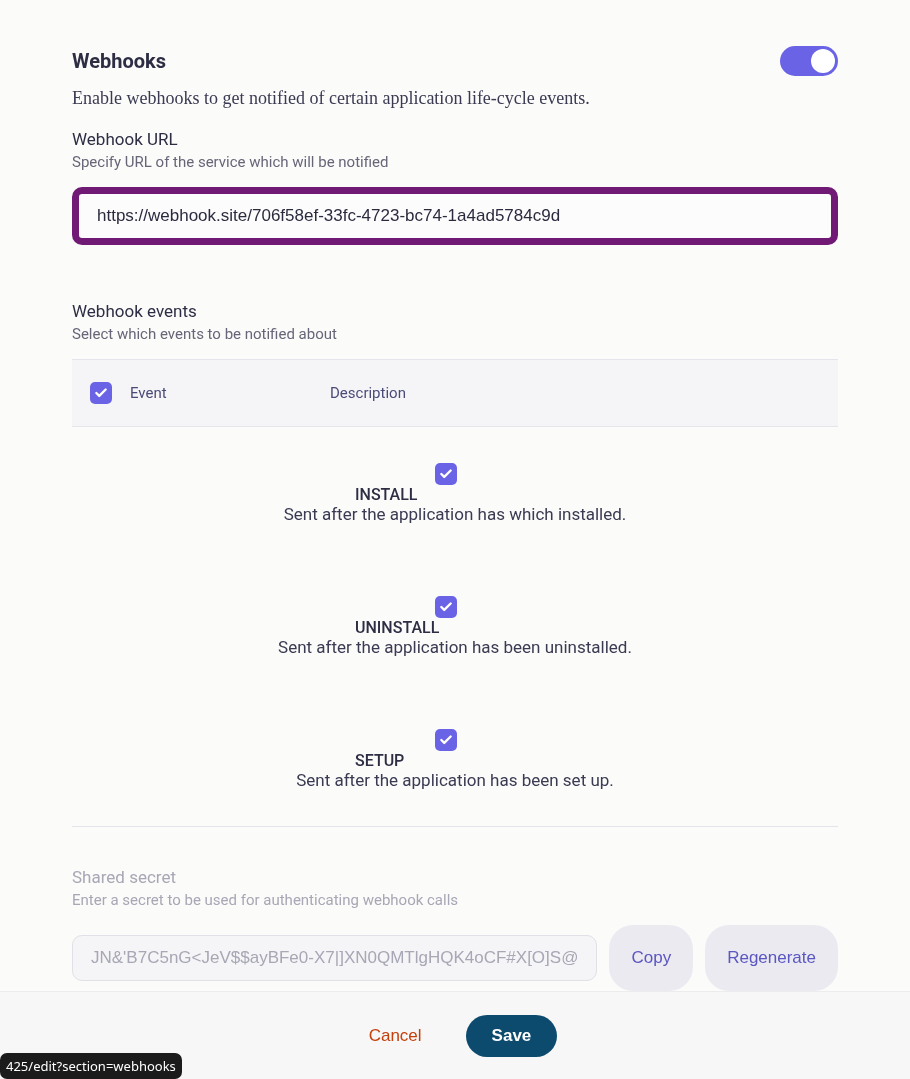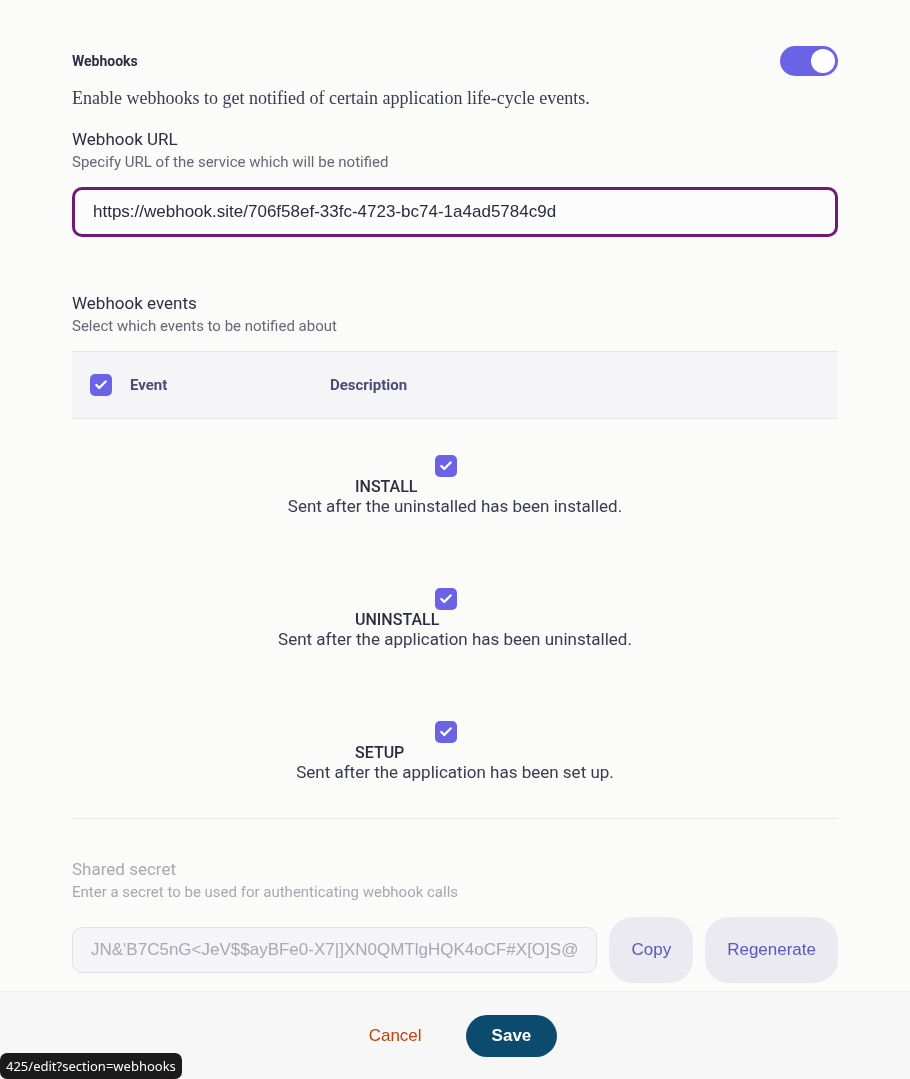--- a/index.html
+++ b/index.html
@@ -15,21 +15,21 @@
   .container {
     padding: 46px 72px 0 72px;
   }
   .header-row {
     display: flex;
     justify-content: space-between;
     align-items: center;
     margin-bottom: 12px;
   }
   h1 {
-    font-size: 14px;
+    font-size: 20px;
     font-weight: 700;
     color: #2d2d44;
   }
   .toggle {
     width: 58px;
     height: 30px;
     background: #6b63e6;
     border-radius: 15px;
     position: relative;
     cursor: pointer;
@@ -59,21 +59,21 @@
     font-size: 15px;
     color: #666678;
     margin-bottom: 16px;
   }
   .label-muted .label-primary,
   .label-muted .label-secondary { color: #a7a7b5; }
   .text-input {
     width: 100%;
     padding: 12px 18px;
     font-size: 17px;
-    border: 3px solid #701a75;
+    border: 7px solid #701a75;
     border-radius: 10px;
     background: #fcfcfc;
     color: #2b2b3f;
     outline: none;
   }
   .secret-row {
     display: flex;
     gap: 12px;
     align-items: center;
   }
@@ -114,21 +114,21 @@
     display: flex;
     align-items: center;
     padding: 36px 18px;
     flex-direction: column;
   }
   .col-check { width: 40px; flex-shrink: 0; }
   .col-event { width: 200px; flex-shrink: 0; font-size: 16px; }
   .col-desc  { flex: 1; font-size: 17px; color: #3a3a52; }
   .events-head .col-event,
   .events-head .col-desc {
-    font-weight: 700;
+    font-weight: 400;
     color: #4b4b78;
     font-size: 15px;
   }
   .events-row .col-event {
     font-weight: 500;
     color: #2d2d44;
   }
   .checkbox {
     width: 22px;
     height: 22px;
@@ -222,21 +222,21 @@
 
     <div class="events-row">
       <div class="col-check">
         <div class="checkbox">
           <svg width="14" height="14" viewBox="0 0 24 24" fill="none" stroke="#fff" stroke-width="4" stroke-linecap="round" stroke-linejoin="round">
               <polyline points="20 6 9 17 4 12"></polyline>
             </svg>
         </div>
       </div>
       <div class="col-event">INSTALL</div>
-      <div class="col-desc">Sent after the uninstalled has been installed.</div>
+      <div class="col-desc">Sent after the application has which installed.</div>
     </div>
 
     <div class="events-row">
       <div class="col-check">
         <div class="checkbox">
           <svg width="14" height="14" viewBox="0 0 24 24" fill="none" stroke="#fff" stroke-width="4" stroke-linecap="round" stroke-linejoin="round">
               <polyline points="20 6 9 17 4 12"></polyline>
             </svg>
         </div>
       </div>

